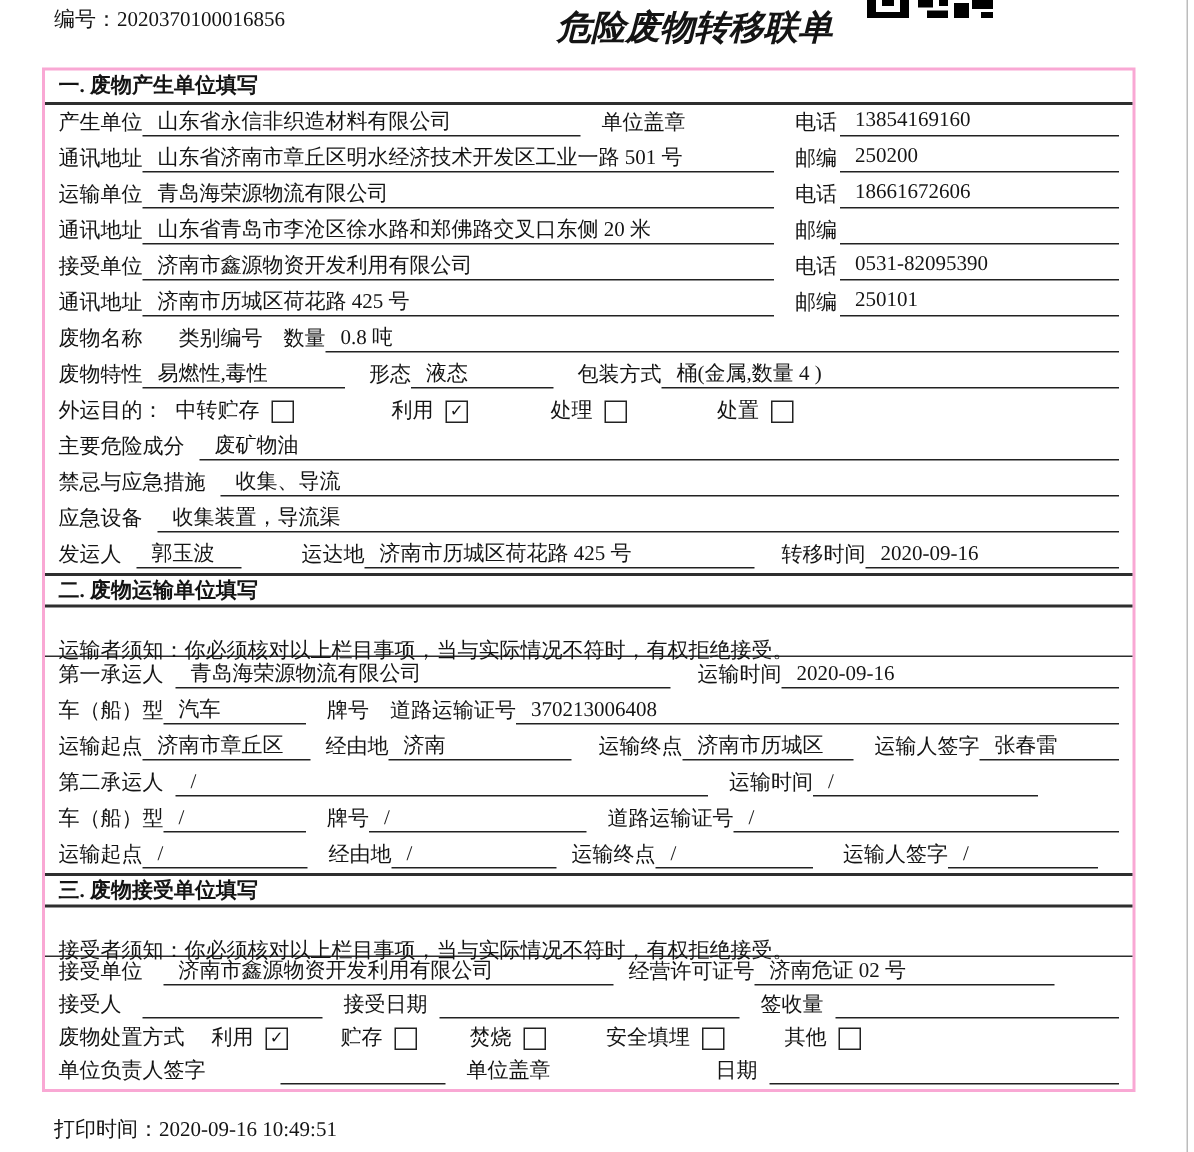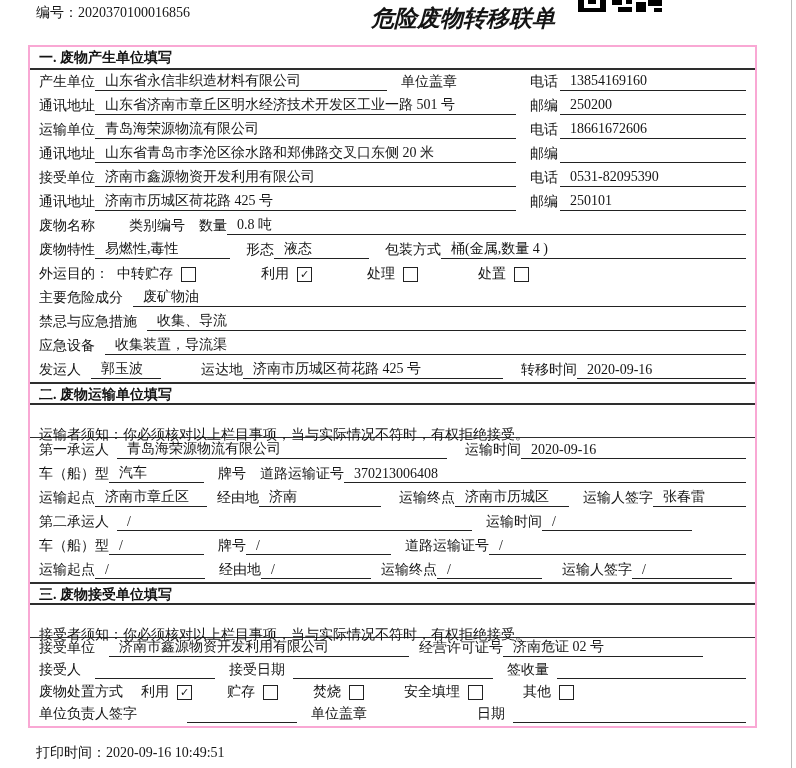--- a/index.html
+++ b/index.html
@@ -29,21 +29,21 @@
   .cb{display:inline-block;width:13px;height:13px;border:1px solid #222;margin-left:8px;
       text-align:center;line-height:13px;font-size:11px;vertical-align:-2px;flex-shrink:0;}
   .opt{display:flex;align-items:center;white-space:nowrap;flex-shrink:0;}
   .footer{position:absolute;left:36px;top:744px;white-space:nowrap;}
   
   .w70{width:70px}.w95{width:95px}.w105{width:105px}.w110{width:110px}.w112{width:112px}
   .w114{width:114px}.w120{width:120px}.w122{width:122px}.w135{width:135px}.w145{width:145px}
   .w150{width:150px}.w158{width:158px}.w200{width:200px}.w222{width:222px}.w260{width:260px}
   .w292{width:292px}.w300{width:300px}.w330{width:330px}.w355{width:355px}
   .g8{margin-left:8px}.g10{margin-left:10px}.g14{margin-left:14px}.g16{margin-left:16px}
-  .g18{margin-left:18px}.g20{margin-left:20px}.g22{margin-left:34px}.g35{margin-left:35px}
+  .g18{margin-left:18px}.g20{margin-left:20px}.g22{margin-left:24px}.g35{margin-left:35px}
   .g38{margin-left:40px}.g40{margin-left:40px}.g50{margin-left:50px}.g55{margin-left:55px}
   .g60{margin-left:60px}.g65{margin-left:65px}.g130{margin-left:110px}
   .mr14{margin-right:14px}
 </style>
 </head>
 <body>
 
 <div class="page">
 
   <div class="docno"><span>编号：</span><span>2020370100016856</span></div>

